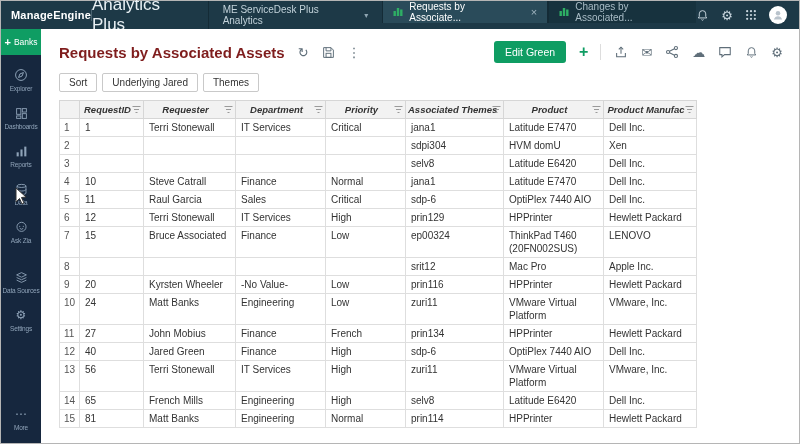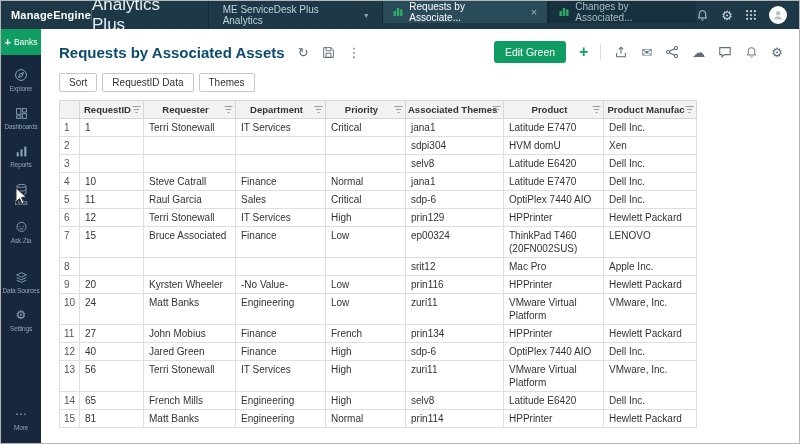--- a/index.html
+++ b/index.html
@@ -31,33 +31,33 @@
   .side-items { flex: 1; width: 100%; display: flex; flex-direction: column; align-items: center; padding-top: 6px; }
   .side-item { width: 100%; padding: 7px 0; display: flex; flex-direction: column; align-items: center; gap: 3px; color: #8fa3b8; font-size: 7px; cursor: pointer; text-align: center; }
   .side-item:nth-child(6) { margin-top: 12px; }
   .side-item:last-child { margin-top: auto; margin-bottom: 5px; }
   .si-ic { height: 14px; display: flex; align-items: center; justify-content: center; }
   .si-ic.uni { font-size: 12px; line-height: 1; }
   .si-label { white-space: nowrap; font-size: 6.5px; letter-spacing: -.2px; }
 
   .content { flex: 1; background: #fff; display: flex; flex-direction: column; min-width: 0; }
   .content-header { display: flex; align-items: center; padding: 12px 16px 0 18px; }
-  h1 { font-size: 15px; color: #0c4a6e; font-weight: bold; }
+  h1 { font-size: 15px; color: #7f1d1d; font-weight: bold; }
   .hd-ic { color: #5f6e79; font-size: 13px; margin-left: 13px; display: flex; align-items: center; cursor: pointer; line-height: 1; }
   .hd-right { margin-left: auto; display: flex; align-items: center; }
   .edit-design { background: #0f9d63; color: #fff; border: none; border-radius: 3px; padding: 5px 11px; font-size: 10.5px; font-family: inherit; cursor: pointer; }
   .plus-ic { color: #0f9d63; font-size: 16px; font-weight: bold; }
   .vsep { width: 1px; height: 16px; background: #ddd; margin-left: 12px; }
 
   .toolbar { display: flex; gap: 5px; padding: 10px 16px 8px 18px; }
   .tb-btn { border: 1px solid #c9c9c9; background: #fff; border-radius: 2px; padding: 3px 9px; font-size: 10px; color: #333; font-family: inherit; cursor: pointer; }
 
   
   table.grid { border-collapse: collapse; table-layout: fixed; width: 637px; margin-left: 18px; }
-  .grid th { background: #f2f2f2; border: 1px solid #d6d6d6; font-size: 9.5px; font-weight: bold; color: #333; padding: 3px 10px 3px 2px; position: relative; text-align: center; height: 18px; white-space: nowrap; overflow: hidden; }
+  .grid th { background: #f2f2f2; border: 1px solid #d6d6d6; font-size: 9.5px; font-weight: bold; color: #333; padding: 3px 10px 3px 2px; position: relative; text-align: center; height: 18px; white-space: nowrap; overflow: hidden; font-style: italic; }
   .grid th .th-filter { position: absolute; right: 2px; top: 50%; transform: translateY(-50%); cursor: pointer; }
   .grid td { border: 1px solid #dedede; font-size: 10px; color: #333; padding: 2px 5px; vertical-align: top; line-height: 1.3; background: #fff; }
   .grid td.num { color: #555; padding-left: 4px; }
 
   .cursor { position: absolute; left: 14px; top: 186px; z-index: 5; pointer-events: none; }
 </style>
 </head>
 <body>
 
 <div class="window">
@@ -248,21 +248,21 @@
                 <path d="M8 2a4 4 0 0 0-4 4v3.2L2.8 11h10.4L12 9.2V6a4 4 0 0 0-4-4z"></path>
                 <path d="M6.8 13a1.3 1.3 0 0 0 2.4 0"></path>
               </svg>
           </span>
           <span class="hd-ic">⚙</span>
         </div>
       </div>
 
       <div class="toolbar" id="toolbar">
           <button class="tb-btn">Sort</button>
-          <button class="tb-btn">RequestID Data</button>
+          <button class="tb-btn">Underlying Jared</button>
           <button class="tb-btn">Themes</button>
         </div>
 
       <table class="grid" id="grid">
           <colgroup>
             <col style="width:20px">
             <col style="width:64px">
             <col style="width:92px">
             <col style="width:90px">
             <col style="width:80px">

